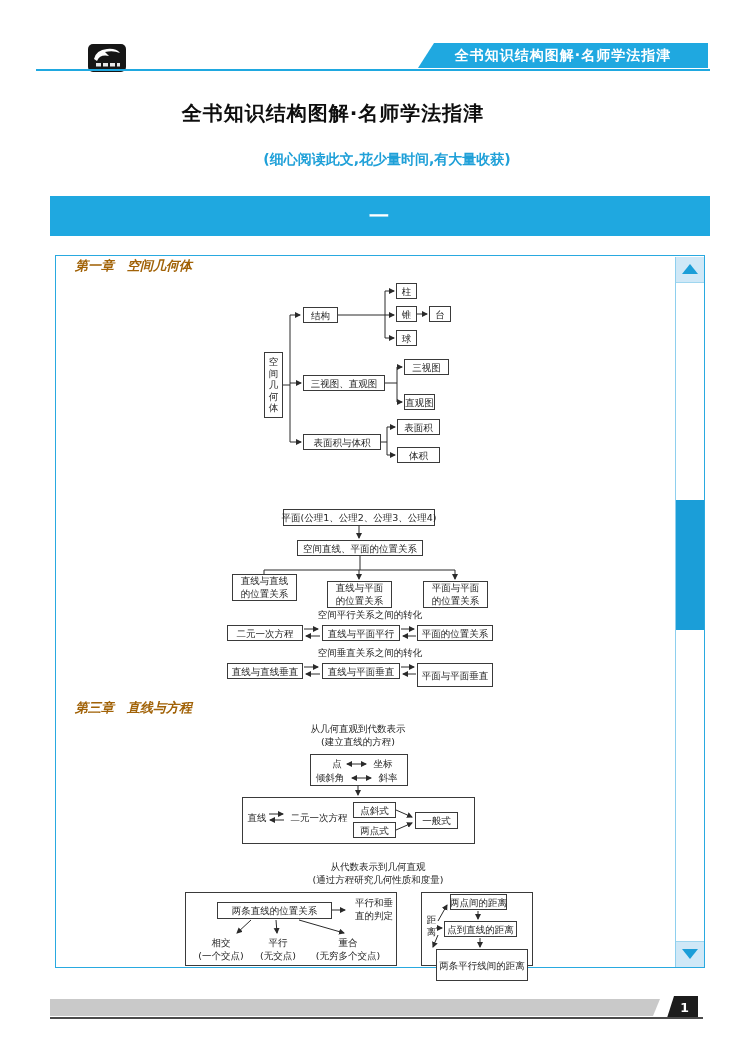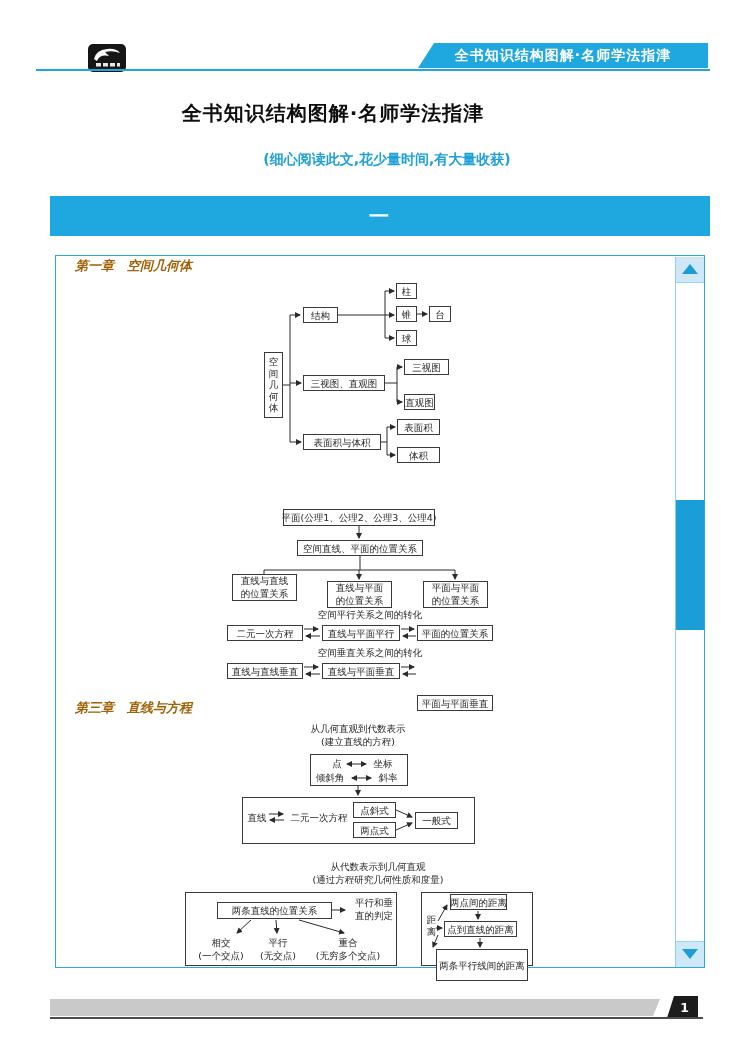--- a/index.html
+++ b/index.html
@@ -192,21 +192,21 @@
     <span>平面与平面</span>
       <span>的位置关系</span>
   </div>
   <div class="ntext" style="left:292px;top:609px;width:156px">空间平行关系之间的转化</div>
   <div class="nbox" style="left:227px;top:625px;width:76px;height:16px">二元一次方程</div>
   <div class="nbox" style="left:322px;top:625px;width:78px;height:16px">直线与平面平行</div>
   <div class="nbox" style="left:417px;top:625px;width:76px;height:16px">平面的位置关系</div>
   <div class="ntext" style="left:292px;top:647px;width:156px">空间垂直关系之间的转化</div>
   <div class="nbox" style="left:227px;top:663px;width:76px;height:16px">直线与直线垂直</div>
   <div class="nbox" style="left:322px;top:663px;width:78px;height:16px">直线与平面垂直</div>
-  <div class="nbox" style="left:417px;top:695px;width:76px;height:16px">平面与平面垂直</div>
+  <div class="nbox" style="left:417px;top:663px;width:76px;height:24px">平面与平面垂直</div>
 
   <div class="abs ctitle" style="left:75px;top:699px">第三章　直线与方程</div>
   <div class="ntext" style="left:268px;top:723px;width:180px">从几何直观到代数表示</div>
   <div class="ntext" style="left:268px;top:736px;width:180px">(建立直线的方程)</div>
   <div class="frame" style="left:310px;top:754px;width:98px;height:32px"></div>
   <div class="ntext" style="left:330px;top:758px;width:14px">点</div>
   <div class="ntext" style="left:371px;top:758px;width:24px">坐标</div>
   <div class="ntext" style="left:312px;top:772px;width:36px">倾斜角</div>
   <div class="ntext" style="left:376px;top:772px;width:24px">斜率</div>
   <div class="frame" style="left:242px;top:797px;width:233px;height:47px"></div>

